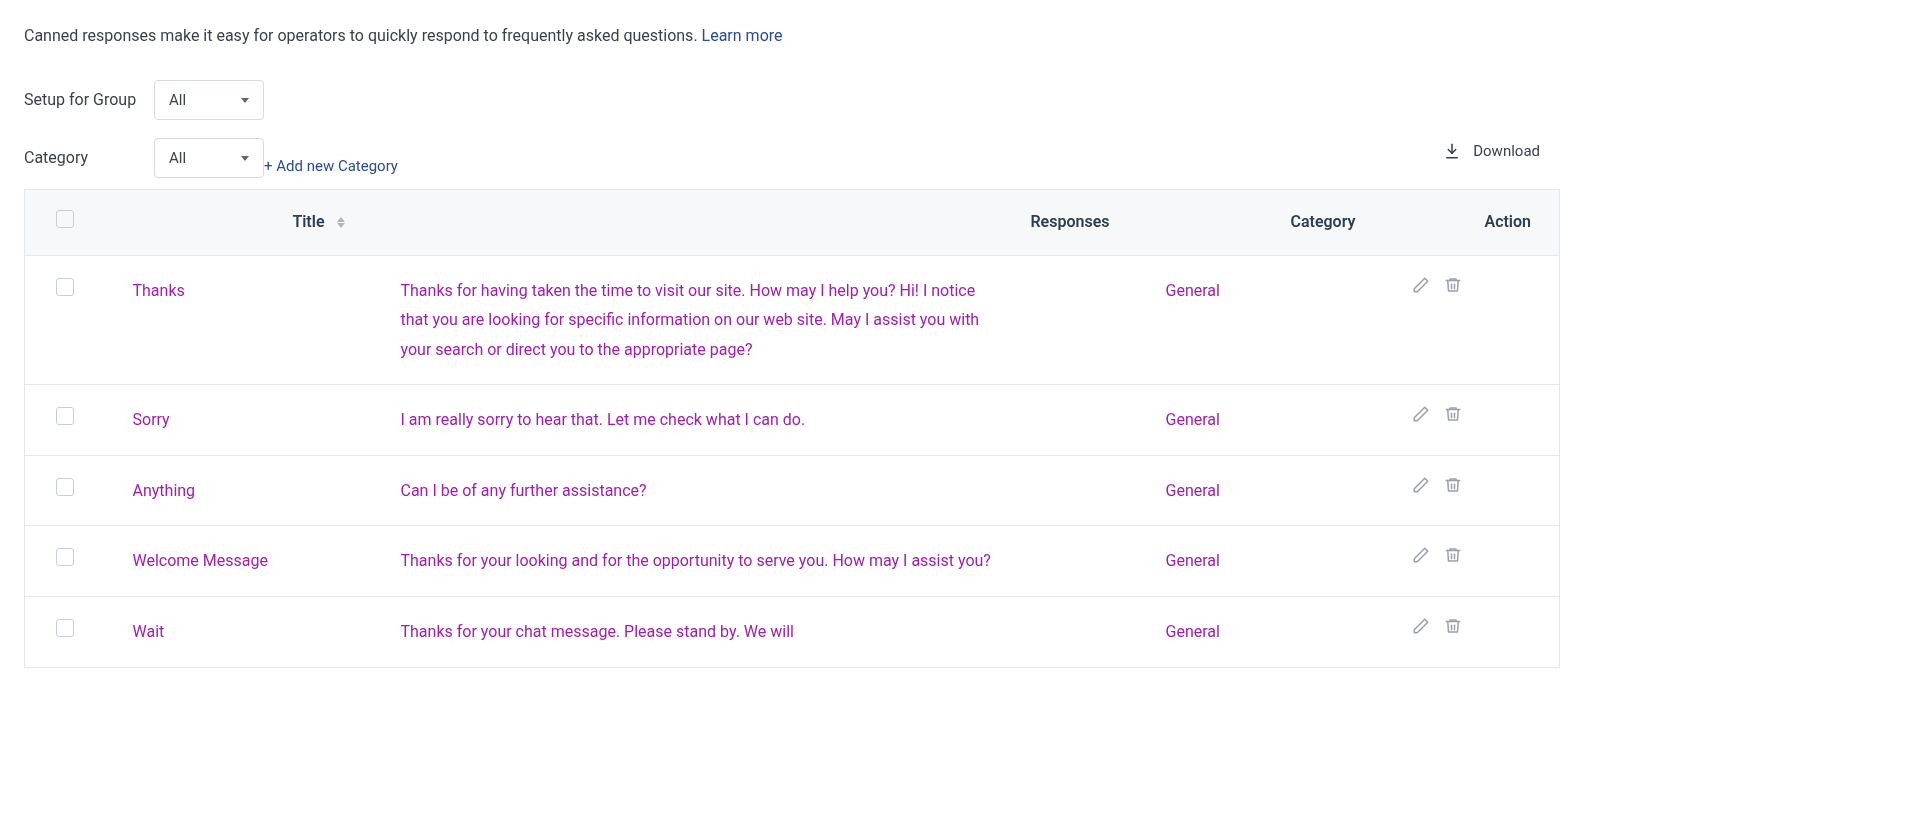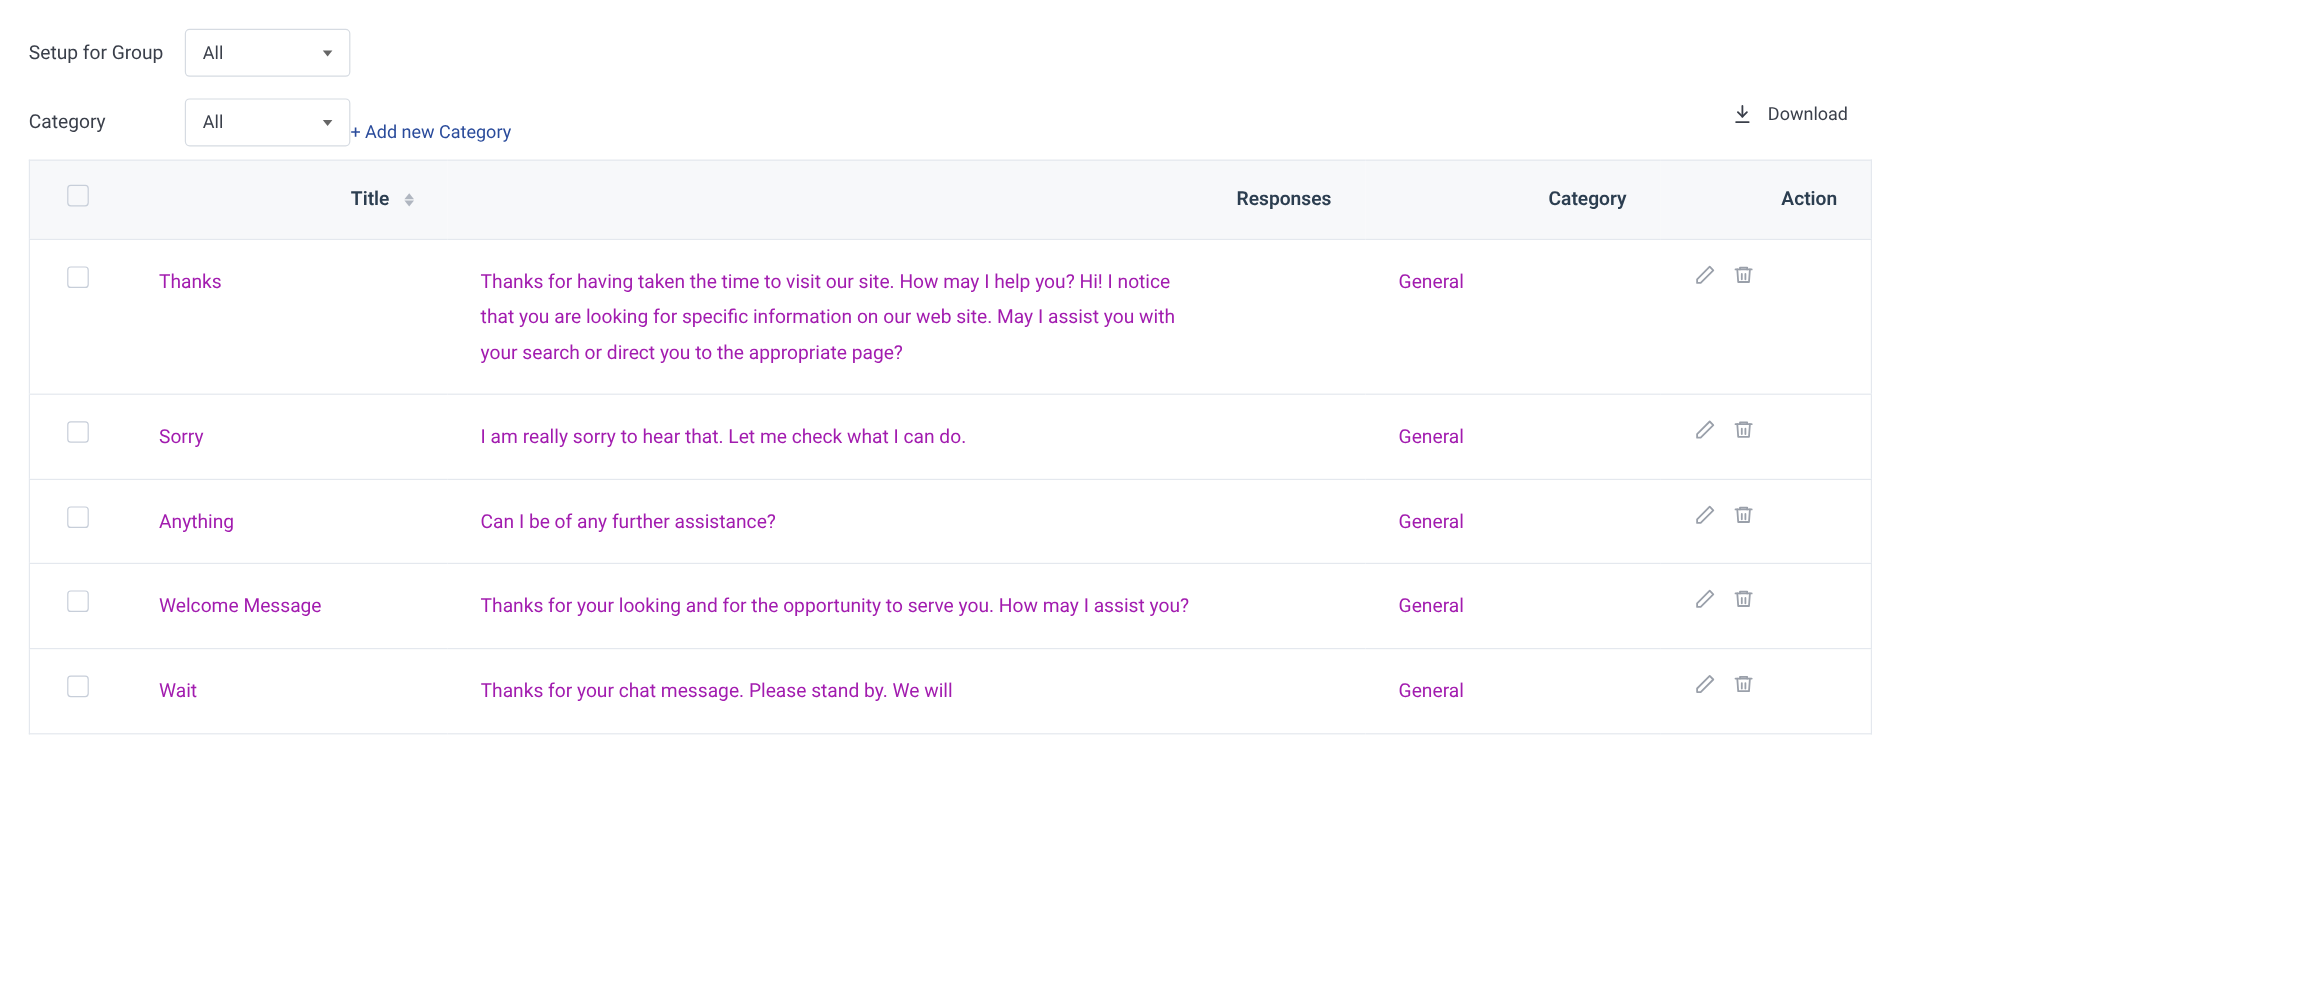--- a/index.html
+++ b/index.html
@@ -33,21 +33,21 @@
       align-items: center;
       margin-bottom: 18px;
     }
     .filter-label {
       width: 130px;
       color: #3a3f4a;
       font-size: 16px;
     }
     .select {
       position: relative;
-      width: 138px;
+      width: 110px;
       height: 40px;
       border: 1px solid #d6dbe2;
       border-radius: 4px;
       display: flex;
       align-items: center;
       padding: 0 14px;
       font-size: 15px;
       color: #3a3f4a;
       background: #fff;
       cursor: pointer;
@@ -136,20 +136,23 @@
     .row-actions { display: flex; gap: 14px; }
     .icon-btn { cursor: pointer; color: #9aa0aa; display: inline-flex; }
     .icon-btn svg { width: 18px; height: 18px; }
     .resp { max-width: 600px; }
     .truncated { overflow: hidden; max-height: 1.85em; }
   </style>
 </head>
 <body>
 
 <div class="page">
+  <p class="page-desc">
+    <span>Canned responses make it easy for operators to quickly respond to frequently asked questions. </span><a href="#">Learn more</a>
+  </p>
 
   <div class="filters">
     <div class="filter-row">
       <div class="filter-label">Setup for Group</div>
       <div class="select">
         <span>All</span>
         <span class="caret"></span>
       </div>
     </div>
     <div class="filter-row">

